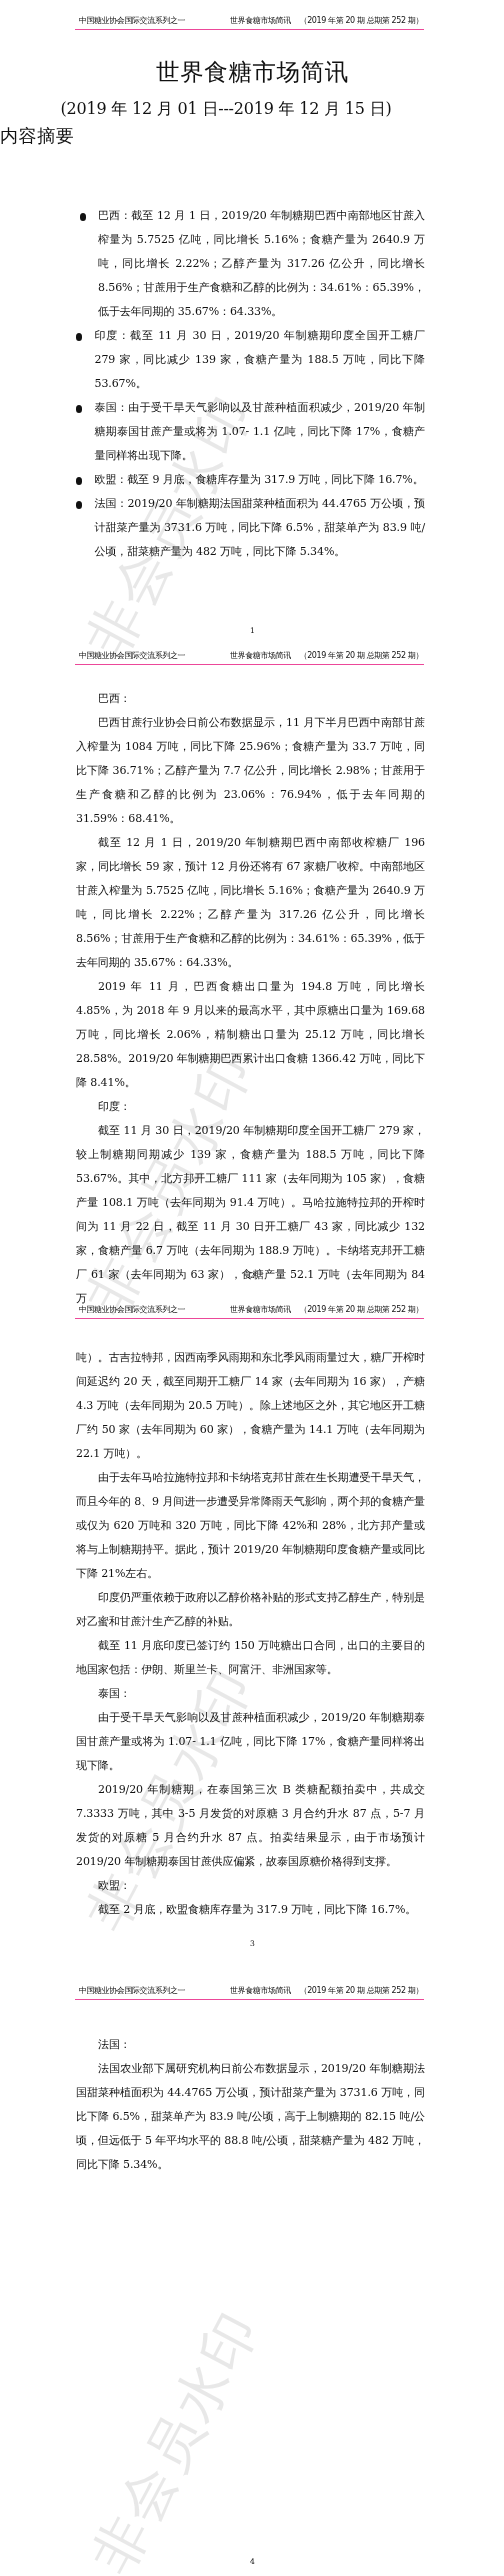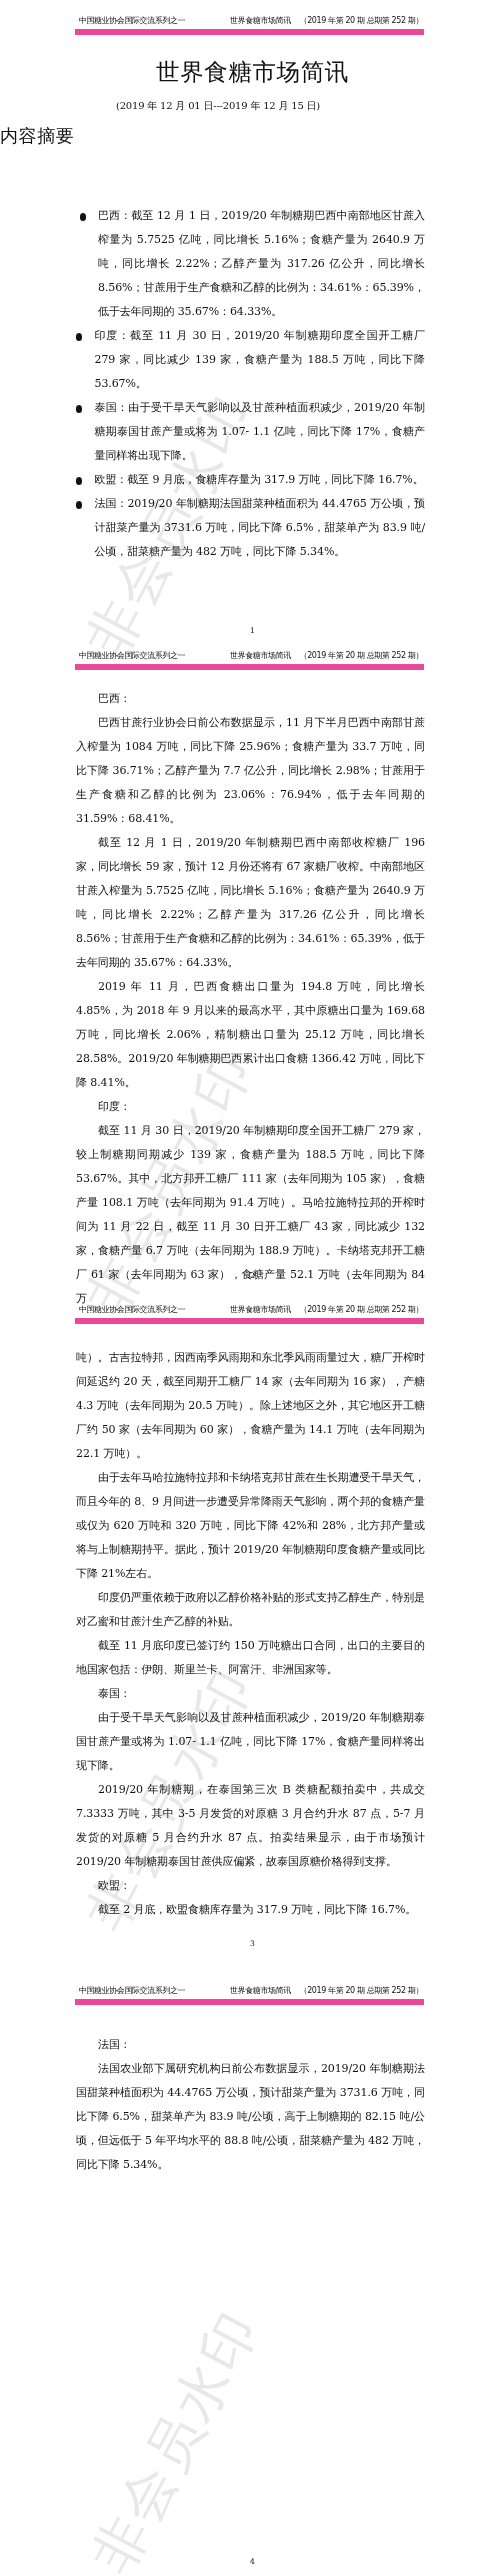--- a/index.html
+++ b/index.html
@@ -1,25 +1,25 @@
 <!DOCTYPE html>
 <html style="font-size:10.2px"><head>
 <meta charset="utf-8">
 <style>
   html, body { margin: 0; padding: 0; background: #ffffff; }
   body { width: 505px; height: 2576px; position: relative; overflow: hidden;
          font-family: "DejaVu Serif", "Liberation Serif", serif; color: #111; }
   .page { position: absolute; left: 0; width: 505px; }
   .hdr { position: absolute; left: 75px; width: 349px; height: 20.4px;
-         border-bottom: 6px solid #ec4899;
+         border-bottom: 1px solid #ec4899;
          font-family: "DejaVu Sans", "Liberation Sans", sans-serif; font-size: 8px; }
   .hdr span { position: absolute; top: 5.7px; white-space: nowrap; letter-spacing: -0.4px; }
   .hdr .l { left: 3.8px; } .hdr .c { left: 155px; } .hdr .r { right: 1px; }
   .title { position: absolute; left: 0; width: 505px; text-align: center; font-size: 23.5px; letter-spacing: 0.6px; }
-  .daterange { position: absolute; left: 0; width: 436px; text-align: center; font-size: 10px; letter-spacing: -0.2px; }
+  .daterange { position: absolute; left: 0; width: 436px; text-align: center; font-size: 16px; letter-spacing: -0.2px; padding-left: 8px; }
   .subtitle { position: absolute; left: 0; width: 505px; font-size: 18px; letter-spacing: 0.6px; }
   .body { position: absolute; left: 76px; width: 349px; font-size: 11px; line-height: 24px;
           text-align: justify; letter-spacing: -0.1px; }
   .body p { margin: 0; text-indent: 2em; }
   .body p.lab { text-indent: 2em; }
   ul.bul { list-style: none; margin: 0; padding: 0; position: absolute; left: 76px; width: 349px;
            font-size: 11px; line-height: 24px; letter-spacing: -0.1px; }
   ul.bul li { position: relative; padding-left: 18.5px; text-align: justify; }
   ul.bul li .dot { position: absolute; left: 0; top: 9px; width: 6.4px; height: 7.6px; border-radius: 50%; background: #111; }
   ul.bul li.ind { padding-left: 22px; }

